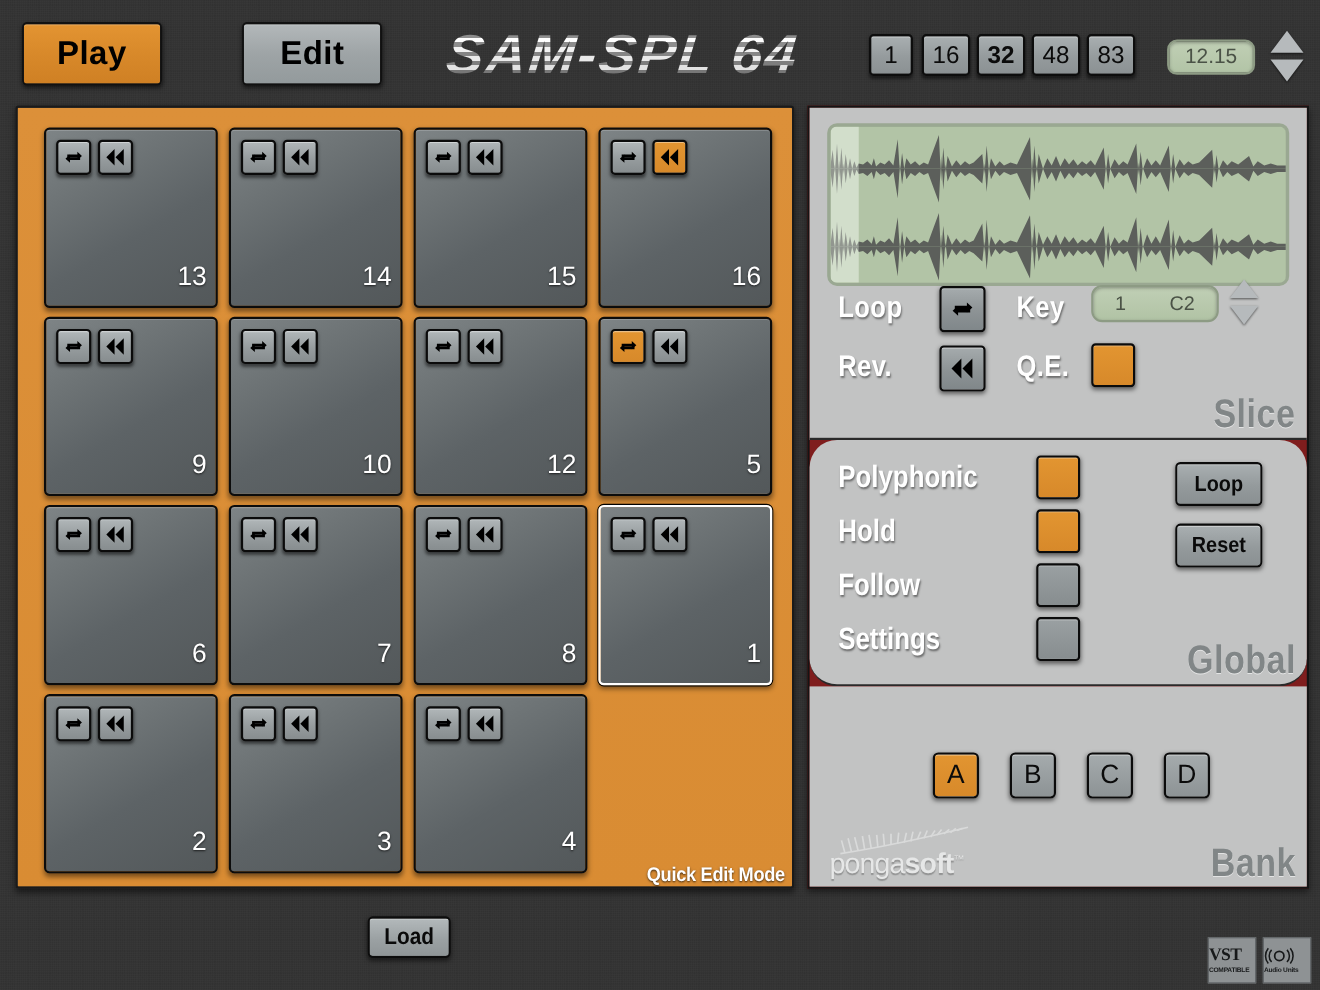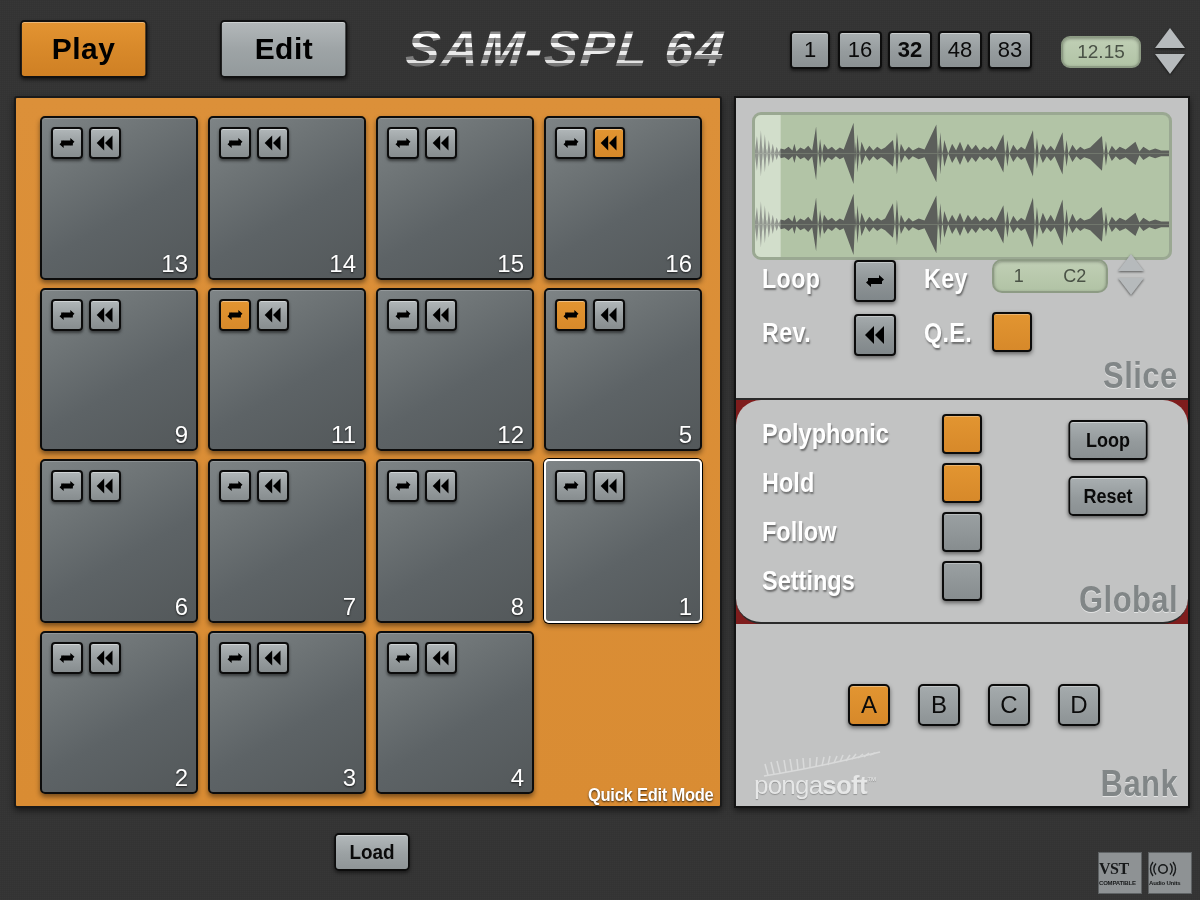--- a/index.html
+++ b/index.html
@@ -130,21 +130,21 @@
     border: 2px solid #0c0c0c;
     border-radius: 5px;
     cursor: pointer;
     box-shadow: 0 3px 5px rgba(0,0,0,.45), inset 0 1px 0 rgba(255,255,255,.18);
   }
   .pad.selected {
     border-color: #ffffff;
     box-shadow: 0 0 0 1px #000, 0 3px 5px rgba(0,0,0,.45);
   }
   .pad-num {
-    position: absolute; right: 8px; bottom: 2px;
+    position: absolute; right: 8px; bottom: 14px;
     color: #fff;
     font: 400 24px/1 "Liberation Sans", sans-serif;
     text-shadow: 0 1px 2px rgba(0,0,0,.7);
     pointer-events: none;
   }
   .mini {
     position: absolute; top: 9px;
     width: 32px; height: 32px;
     border: 2px solid #0b0b0b;
     border-radius: 4px;
@@ -440,33 +440,33 @@
         </div>
         <div class="mini rev-slot">
           <svg width="20" height="20" viewBox="0 0 24 24">
             <path d="M11 3 L11 21 L2 12 Z" fill="#000"></path>
             <path d="M21 3 L21 21 L12 12 Z" fill="#000"></path>
           </svg>
         </div>
         <div class="pad-num">9</div>
       </div>
       <div class="pad">
-        <div class="mini loop-slot on">
-          <svg width="20" height="20" viewBox="0 0 24 24">
-            <path d="M5 9 h11 v-3 l5 4.5 -5 4.5 v-3 h-11z" fill="#000"></path>
-            <path d="M19 15 h-11 v3 l-5 -4.5 5 -4.5 v3 h11z" fill="#000"></path>
-          </svg>
-        </div>
-        <div class="mini rev-slot">
-          <svg width="20" height="20" viewBox="0 0 24 24">
-            <path d="M11 3 L11 21 L2 12 Z" fill="#000"></path>
-            <path d="M21 3 L21 21 L12 12 Z" fill="#000"></path>
-          </svg>
-        </div>
-        <div class="pad-num">11</div>
+        <div class="mini loop-slot">
+          <svg width="20" height="20" viewBox="0 0 24 24">
+            <path d="M5 9 h11 v-3 l5 4.5 -5 4.5 v-3 h-11z" fill="#000"></path>
+            <path d="M19 15 h-11 v3 l-5 -4.5 5 -4.5 v3 h11z" fill="#000"></path>
+          </svg>
+        </div>
+        <div class="mini rev-slot">
+          <svg width="20" height="20" viewBox="0 0 24 24">
+            <path d="M11 3 L11 21 L2 12 Z" fill="#000"></path>
+            <path d="M21 3 L21 21 L12 12 Z" fill="#000"></path>
+          </svg>
+        </div>
+        <div class="pad-num">10</div>
       </div>
       <div class="pad">
         <div class="mini loop-slot">
           <svg width="20" height="20" viewBox="0 0 24 24">
             <path d="M5 9 h11 v-3 l5 4.5 -5 4.5 v-3 h-11z" fill="#000"></path>
             <path d="M19 15 h-11 v3 l-5 -4.5 5 -4.5 v3 h11z" fill="#000"></path>
           </svg>
         </div>
         <div class="mini rev-slot">
           <svg width="20" height="20" viewBox="0 0 24 24">

